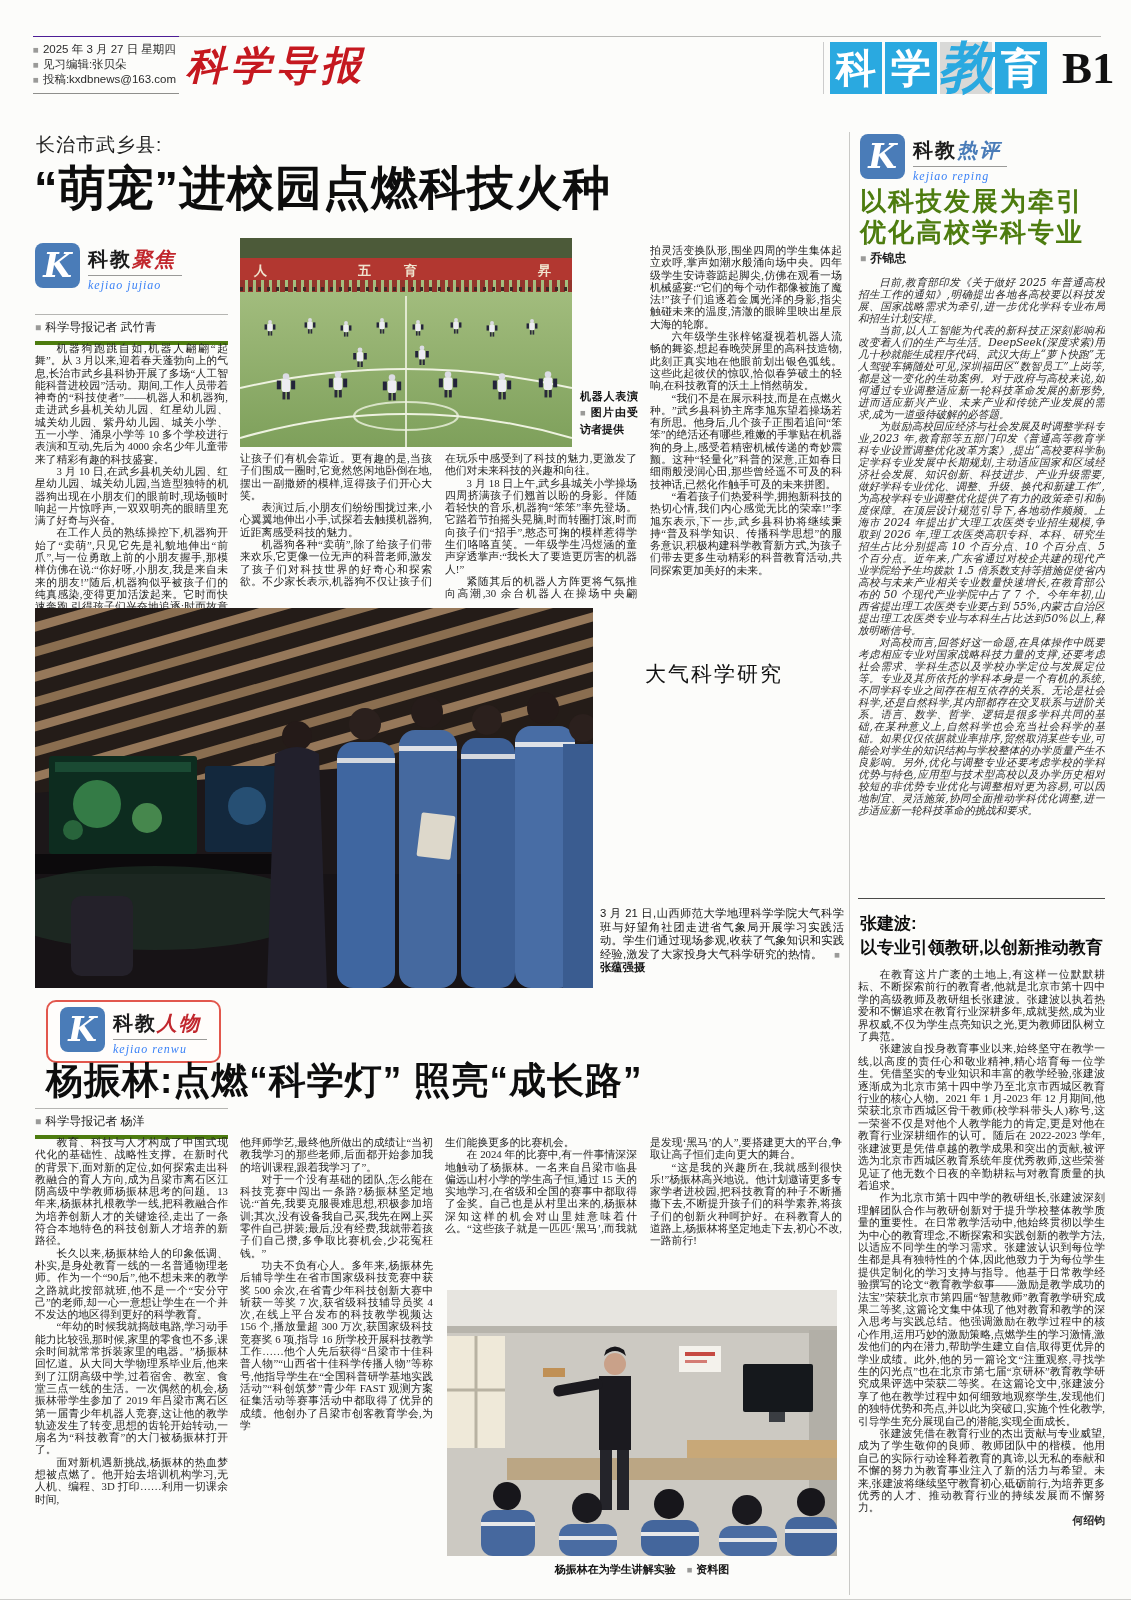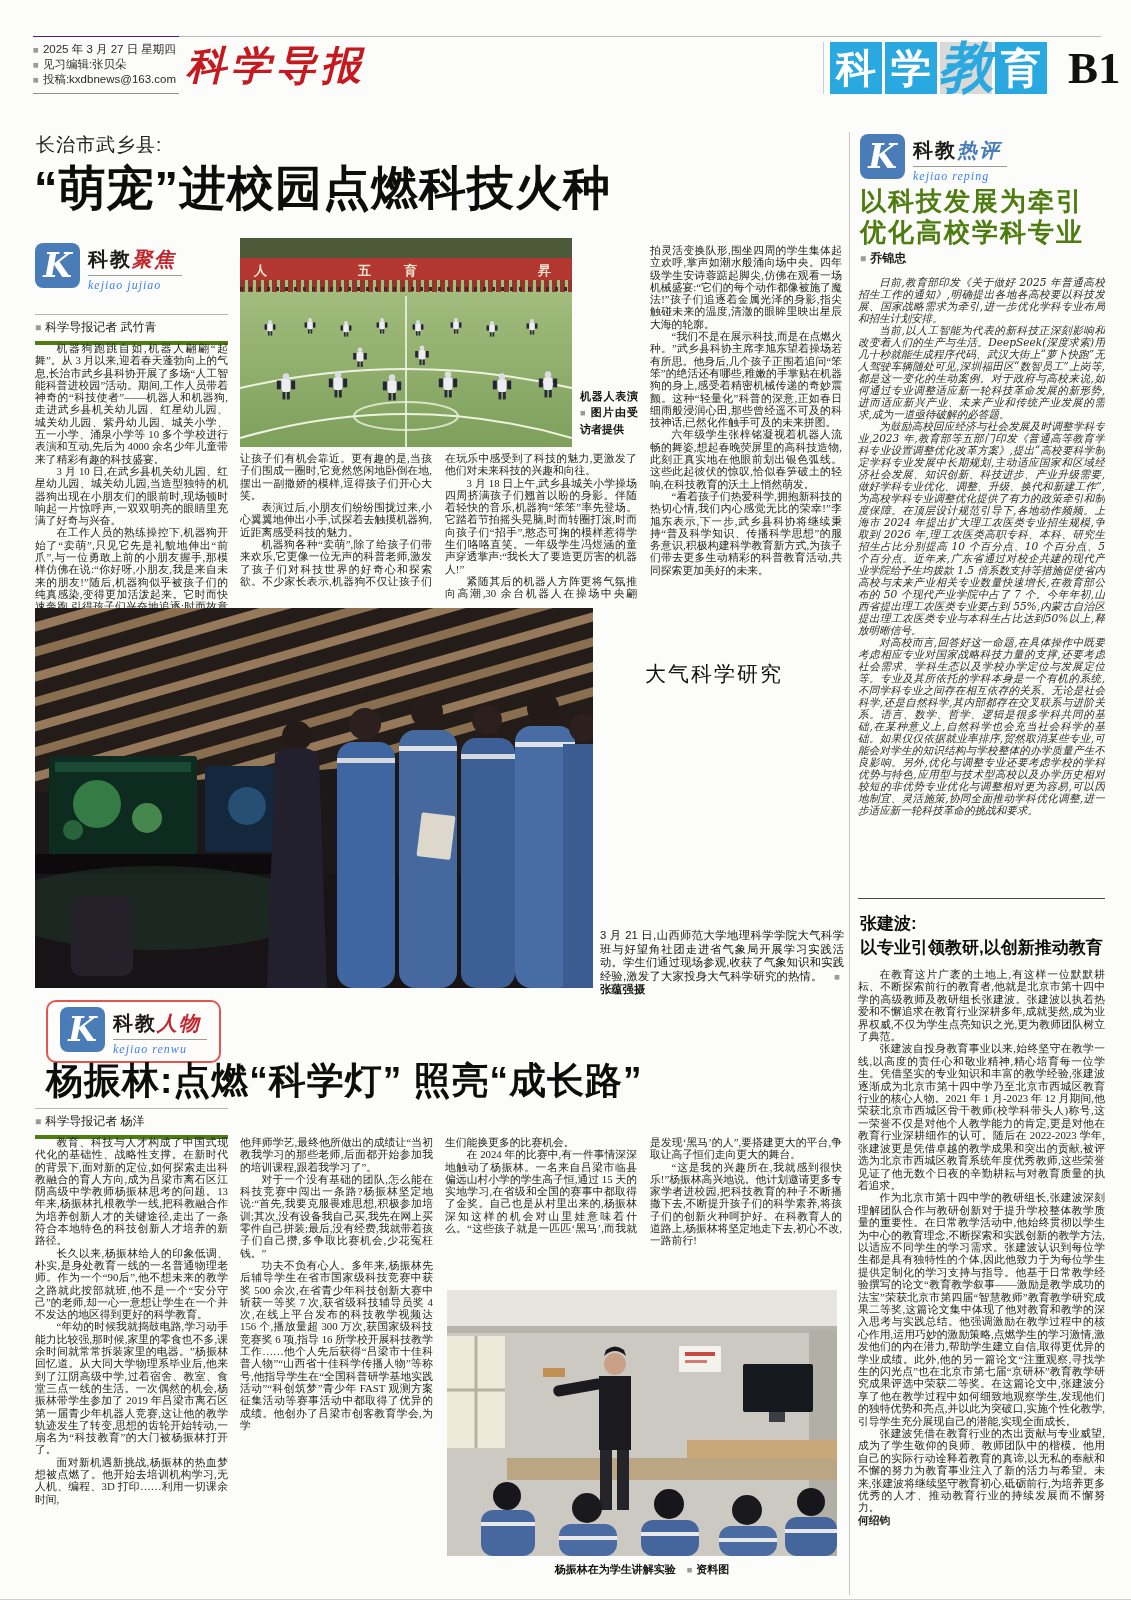--- a/index.html
+++ b/index.html
@@ -14,21 +14,21 @@
   .mast-rule{left:176px;top:36px;width:925px;height:1px;background:#b8b8b5}
   .mast-meta{left:33px;top:36px;width:146px;border-top:1px solid #4c1d95;border-bottom:1px solid #8f8f8c;
              padding:5px 0 6px;font-size:11.5px;line-height:15px;color:#2a2a2a}
   .logo{left:186px;top:38px;font-family:"DejaVu Serif",serif;font-style:italic;font-weight:bold;
         font-size:40px;color:#c5181f;letter-spacing:5px}
   .banner{left:823px;top:42px;display:flex;align-items:flex-start;gap:3px;border-left:1px solid #ccc;padding-left:6px}
   .bchar{width:52px;height:52px;background:#2aa9e0;color:#fff;font-weight:bold;font-size:40px;
          display:flex;align-items:center;justify-content:center}
   .bchar.calli{background:#d9d9d7;color:#2aa9e0;font-family:"DejaVu Serif",serif;font-style:italic;
          font-size:56px;overflow:visible;transform:none}
-  .pageno{font-family:"Liberation Serif",serif;font-weight:bold;font-size:45px;line-height:52px;margin-left:18px;color:#111}
+  .pageno{font-family:"Liberation Serif",serif;font-weight:bold;font-size:45px;line-height:52px;margin-left:12px;color:#111}
 
   
   .badge{display:flex;gap:8px;align-items:flex-start}
   .badge-k{width:45px;height:45px;background:#4a7cb8;color:#fff;border-radius:8px;
            font-family:"DejaVu Serif",serif;font-style:italic;font-weight:bold;font-size:33px;
            display:flex;align-items:center;justify-content:center;flex:0 0 auto}
   .badge-cn{font-size:20px;font-weight:bold;letter-spacing:2px;border-bottom:1px solid #9a9a98;padding:3px 6px 2px 0;white-space:nowrap}
   .badge-cn .acc-red{color:#c1272d;font-style:italic}
   .badge-cn .acc-blue{color:#4a7cb8;font-style:italic}
   .badge-en{font-style:italic;color:#3b82f6;font-size:12px;padding-top:2px;letter-spacing:1px}
@@ -54,21 +54,21 @@
   .photo-cap-center{text-align:center;font-weight:bold;font-size:11px;color:#151515}
 
   .headline2{left:46px;top:1056px;width:800px;font-weight:bold;font-size:37px;letter-spacing:1px;color:#0d0d0d}
 
   .rail-div{left:849px;top:132px;width:1px;height:1463px;background:#c9c9c6}
   .rail-headline{left:860px;top:186px;width:246px;font-weight:bold;font-size:26px;line-height:31px;letter-spacing:2px;color:#4d7c0f}
   .rail-byline{left:860px;top:250px;width:100px;font-size:12px;font-weight:bold}
   .rail-rule{left:858px;top:898px;width:247px;height:1px;background:#4a4a48}
   .zhang-title{left:860px;top:912px;width:247px;font-weight:bold;font-size:17px;line-height:24px;color:#0d0d0d}
   .zhang-body{left:858px;top:968px;width:247px;height:622px;font-size:10.8px;line-height:12.4px}
-  .zhang-author{display:block;text-align:left;font-weight:bold}
+  .zhang-author{display:block;text-align:right;font-weight:bold}
 
   .photo-frame{display:block}
   svg{display:block}
 </style>
 </head>
 <body>
 
 <div class="page">
 
   <div class="abs mast-rule"></div>
@@ -166,22 +166,22 @@
   <div class="abs bodytext twocol" style="left:240px;top:452px;width:397px;height:156px">
       <p class="cont">让孩子们有机会靠近。更有趣的是,当孩子们围成一圈时,它竟然悠闲地卧倒在地,摆出一副撒娇的模样,逗得孩子们开心大笑。</p>
       <p>表演过后,小朋友们纷纷围拢过来,小心翼翼地伸出小手,试探着去触摸机器狗,近距离感受科技的魅力。</p>
       <p>机器狗各种“卖萌”,除了给孩子们带来欢乐,它更像一位无声的科普老师,激发了孩子们对科技世界的好奇心和探索欲。不少家长表示,机器狗不仅让孩子们在玩乐中感受到了科技的魅力,更激发了他们对未来科技的兴趣和向往。</p>
       <p>3 月 18 日上午,武乡县城关小学操场四周挤满孩子们翘首以盼的身影。伴随着轻快的音乐,机器狗“笨笨”率先登场。它踏着节拍摇头晃脑,时而转圈打滚,时而向孩子们“招手”,憨态可掬的模样惹得学生们咯咯直笑。一年级学生冯煜涵的童声穿透掌声:“我长大了要造更厉害的机器人!”</p>
       <p>紧随其后的机器人方阵更将气氛推向高潮,30 余台机器人在操场中央翩然“起舞”,或舒展机械臂划出流畅弧线,或踏着节</p>
     </div>
 
   <div class="abs bodytext" style="left:650px;top:244px;width:192px;height:364px">
       <p class="cont">拍灵活变换队形,围坐四周的学生集体起立欢呼,掌声如潮水般涌向场中央。四年级学生安诗蓉踮起脚尖,仿佛在观看一场机械盛宴:“它们的每个动作都像被施了魔法!”孩子们追逐着金属光泽的身影,指尖触碰未来的温度,清澈的眼眸里映出星辰大海的轮廓。</p>
+      <p>六年级学生张梓铭凝视着机器人流畅的舞姿,想起春晚荧屏里的高科技造物,此刻正真实地在他眼前划出银色弧线。这些此起彼伏的惊叹,恰似春笋破土的轻响,在科技教育的沃土上悄然萌发。</p>
       <p>“我们不是在展示科技,而是在点燃火种。”武乡县科协主席李旭东望着操场若有所思。他身后,几个孩子正围着追问“笨笨”的绝活还有哪些,稚嫩的手掌贴在机器狗的身上,感受着精密机械传递的奇妙震颤。这种“轻量化”科普的深意,正如春日细雨般浸润心田,那些曾经遥不可及的科技神话,已然化作触手可及的未来拼图。</p>
-      <p>六年级学生张梓铭凝视着机器人流畅的舞姿,想起春晚荧屏里的高科技造物,此刻正真实地在他眼前划出银色弧线。这些此起彼伏的惊叹,恰似春笋破土的轻响,在科技教育的沃土上悄然萌发。</p>
       <p>“看着孩子们热爱科学,拥抱新科技的热切心情,我们内心感觉无比的荣幸!”李旭东表示,下一步,武乡县科协将继续秉持“普及科学知识、传播科学思想”的服务意识,积极构建科学教育新方式,为孩子们带去更多生动精彩的科普教育活动,共同探索更加美好的未来。</p>
     </div>
 
   <div class="abs photo-frame" style="left:35px;top:608px;width:558px;height:380px">
     <svg viewBox="0 0 558 380" width="558" height="380">
       <defs>
           <clipPath id="ceil">
             <polygon points="0,0 558,0 558,140 0,185"></polygon>
           </clipPath>
         </defs>
@@ -229,21 +229,21 @@
           <rect x="480" y="118" width="60" height="262" rx="16" fill="#486da5"></rect>
           <rect x="480" y="134" width="60" height="5" fill="#eeeeee" opacity="0.9"></rect>
         <circle cx="548" cy="120" r="14" fill="#2b201d"></circle>
           <rect x="528" y="136" width="30" height="244" fill="#3a5c90"></rect>
       </g>
     </svg>
   </div>
 
   <div class="abs atmos-title sans" style="left:645px;top:660px">大气科学研究</div>
 
-  <div class="abs atmos-cap sans" style="left:600px;top:929px;width:244px">
+  <div class="abs atmos-cap sans" style="left:600px;top:907px;width:244px">
     <span>3 月 21 日,山西师范大学地理科学学院大气科学班与好望角社团走进省气象局开展学习实践活动。学生们通过现场参观,收获了气象知识和实践经验,激发了大家投身大气科学研究的热情。</span>　<span class="mark">■</span><span style="font-weight:bold">张蕴强摄</span>
   </div>
 
   <div class="abs badge badge-box" style="left:46px;top:1000px">
     <div class="badge-k">K</div>
     <div>
       <div class="badge-cn sans"><span>科教</span><span class="acc-red">人物</span></div>
       <div class="badge-en">kejiao renwu</div>
     </div>
   </div>

